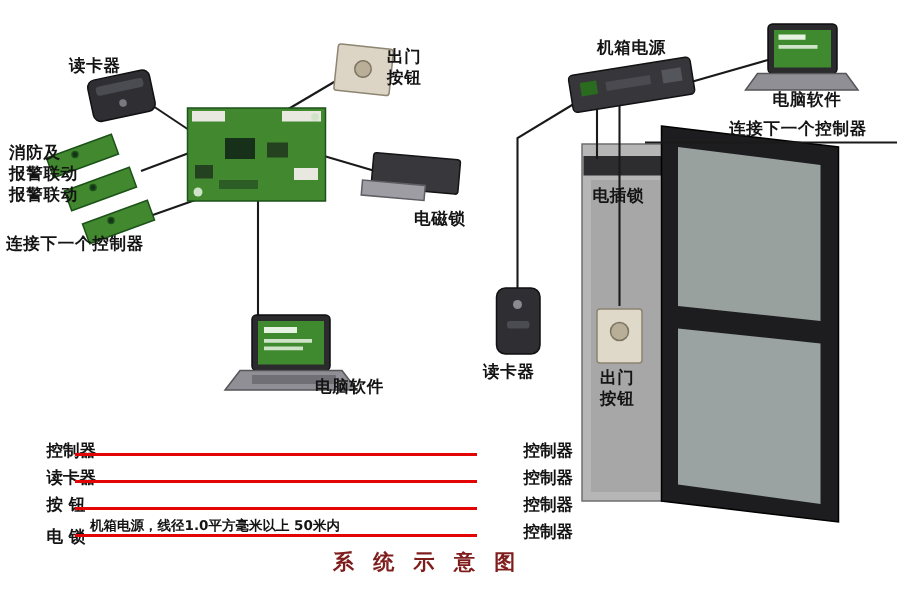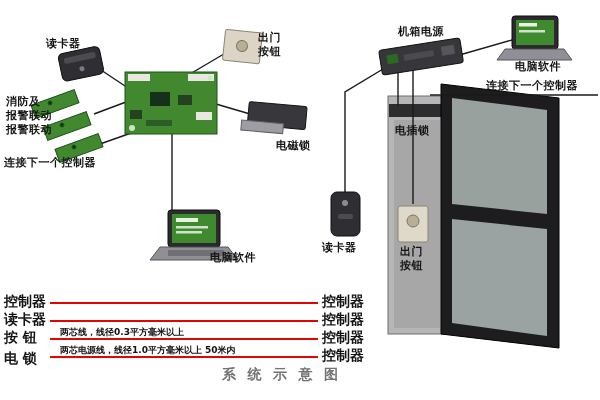--- a/index.html
+++ b/index.html
@@ -8,30 +8,31 @@
     font-family:"DejaVu Sans", sans-serif; overflow:hidden;
   }
   svg.layer { position:absolute; left:0; top:0; }
   .lbl {
     position:absolute; font-weight:bold; font-size:11px; color:#141414;
     white-space:nowrap; line-height:1.15; letter-spacing:0.5px;
   }
   .lbl.small { font-size:11px; }
   .redline { position:absolute; height:2px; background:#e30404; }
   .tlabel {
-    position:absolute; font-weight:bold; font-size:14px; color:#141414;
+    position:absolute; font-weight:bold; font-size:11px; color:#141414;
     white-space:nowrap;
+    margin-left:27px;
   }
   .spec {
     position:absolute; font-size:9px; color:#141414; white-space:nowrap;
     font-weight:bold;
   }
   .title {
-    position:absolute; font-weight:bold; font-size:14px; color:#737373;
-    letter-spacing:4px; white-space:nowrap;font-family:Liberation Serif, serif;
+    position:absolute; font-weight:bold; font-size:14px; color:#7f1d1d;
+    letter-spacing:4px; white-space:nowrap;
   }
 </style>
 </head>
 <body>
 
 <div class="canvas">
 
   <svg class="layer" width="600" height="400" viewBox="0 0 600 400">
 
     <g>
@@ -165,24 +166,23 @@
 
   <div class="tlabel" style="left:4px; top:293px;">控制器</div>
   <div class="redline" style="left:50px; top:302px; width:268px;"></div>
   <div class="tlabel" style="left:322px; top:293px;">控制器</div>
 
   <div class="tlabel" style="left:4px; top:311px;">读卡器</div>
   <div class="redline" style="left:50px; top:320px; width:268px;"></div>
   <div class="tlabel" style="left:322px; top:311px;">控制器</div>
 
   <div class="tlabel" style="left:4px; top:329px;">按 钮</div>
-  <div class="spec" style="left:60px; top:326px;">两芯线，线径0.3平方毫米以上</div>
   <div class="redline" style="left:50px; top:338px; width:268px;"></div>
   <div class="tlabel" style="left:322px; top:329px;">控制器</div>
 
   <div class="tlabel" style="left:4px; top:350px;">电 锁</div>
-  <div class="spec" style="left:60px; top:344px;">两芯电源线，线径1.0平方毫米以上 50米内</div>
+  <div class="spec" style="left:60px; top:344px;">机箱电源，线径1.0平方毫米以上 50米内</div>
   <div class="redline" style="left:50px; top:356px; width:268px;"></div>
   <div class="tlabel" style="left:322px; top:347px;">控制器</div>
 
   <div class="title" style="left:222px; top:366px;">系 统 示 意 图</div>
 
 </div>
 
 </body></html>

